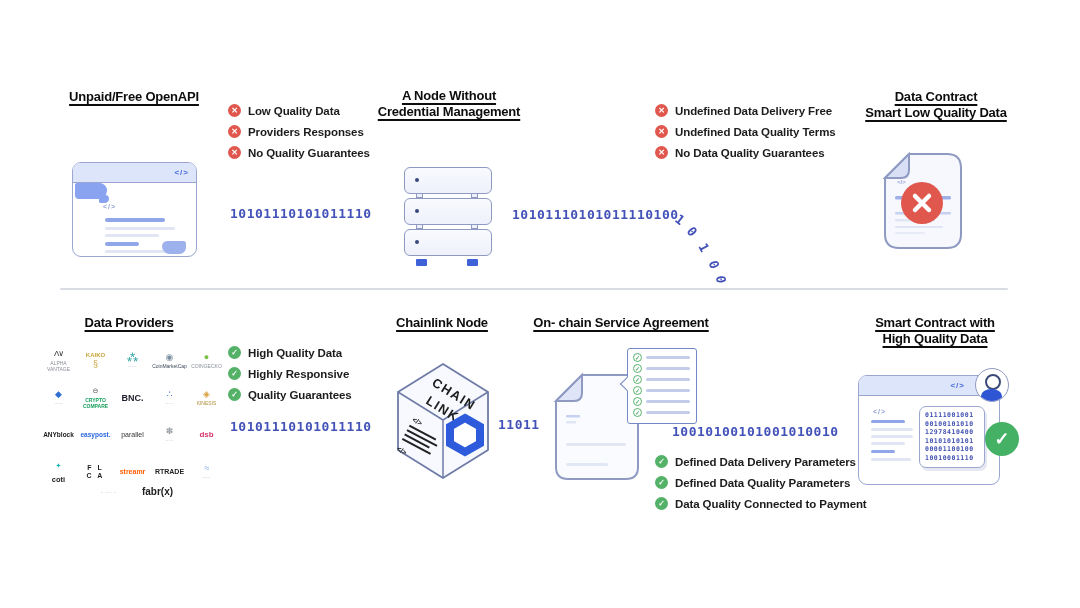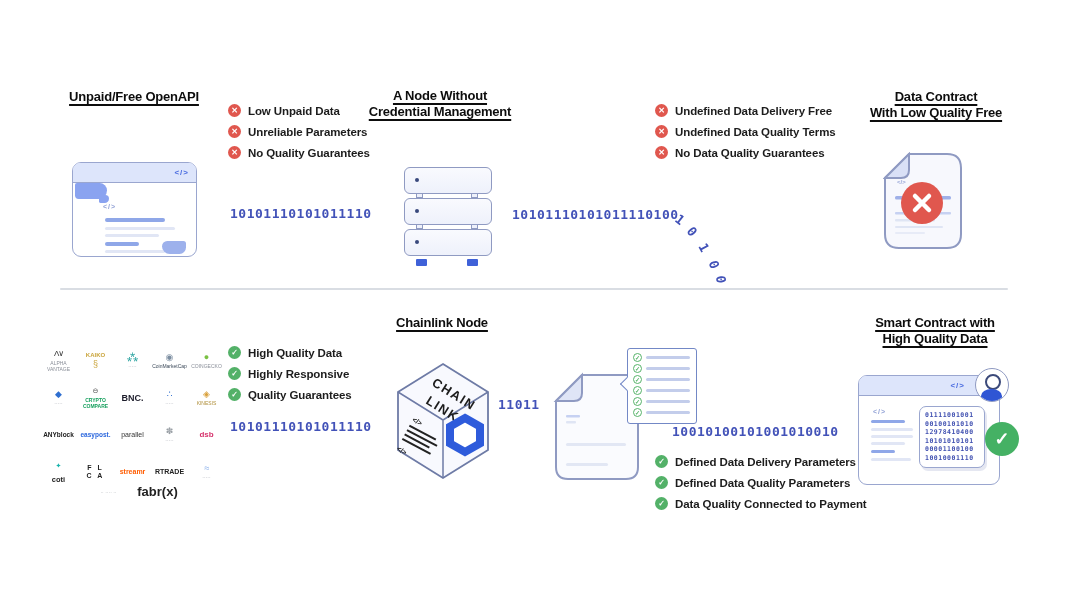--- a/index.html
+++ b/index.html
@@ -94,21 +94,21 @@
   .p11 .plabel{font-size:6.5px;font-weight:bold;color:#2a66dd;}
   .p12 .plabel{font-size:7px;color:#333;}
   .p13 .picon{color:#9aa0a6;}
   .p14 .plabel{font-size:8px;font-weight:bold;color:#d6336c;line-height:9px;}
   .p15 .picon{color:#16b3ac;font-size:7px;} .p15 .plabel{font-size:7.5px;font-weight:bold;color:#222;}
   .p16 .plabel{font-size:7px;font-weight:bold;color:#222;line-height:8px;letter-spacing:2px;}
   .p17 .plabel{font-size:7px;font-weight:bold;color:#ff5c00;}
   .p18 .plabel{font-size:7px;font-weight:bold;color:#222;}
   .p19 .picon{color:#7da7e8;font-style:italic;}
   .p20 .plabel{font-size:5px;color:#9aa0a6;}
-  .p21 .plabel{font-size:13px;font-weight:bold;color:#222;}
+  .p21 .plabel{font-size:10px;font-weight:bold;color:#222;}
 </style>
 </head>
 <body>
 
 <div id="canvas">
 
   <div class="divider"></div>
 
   <div class="hd" style="left:34px;top:89px">Unpaid/Free OpenAPI</div>
 
@@ -121,34 +121,34 @@
     <div class="ln" style="left:32px;top:55px;width:60px"></div>
     <div class="lnlight" style="left:32px;top:64px;width:70px"></div>
     <div class="lnlight" style="left:32px;top:71px;width:54px"></div>
     <div class="ln" style="left:32px;top:79px;width:34px"></div>
     <div class="lnlight" style="left:32px;top:87px;width:60px"></div>
     <div class="blob2" style="right:10px;bottom:2px;width:24px;height:13px"></div>
   </div>
 
   <div class="item" style="left:228px;top:104px">
     <span class="xbadge">✕</span>
-    <span class="itxt">Low Unpaid Data</span>
+    <span class="itxt">Low Quality Data</span>
   </div>
   <div class="item" style="left:228px;top:125px">
     <span class="xbadge">✕</span>
-    <span class="itxt">Unreliable Parameters</span>
+    <span class="itxt">Providers Responses</span>
   </div>
   <div class="item" style="left:228px;top:146px">
     <span class="xbadge">✕</span>
     <span class="itxt">No Quality Guarantees</span>
   </div>
 
   <div class="bin" style="left:230px;top:206px">10101110101011110</div>
 
-  <div class="hd" style="left:340px;top:88px">
+  <div class="hd" style="left:349px;top:88px">
     <span>A Node Without</span><br>
     <span>Credential Management</span>
   </div>
 
   <div class="server">
     <div class="sconn" style="left:12px;top:23px"></div>
     <div class="sconn" style="right:12px;top:23px"></div>
     <div class="sconn" style="left:12px;top:54px"></div>
     <div class="sconn" style="right:12px;top:54px"></div>
     <div class="sunit" style="top:0">
@@ -179,38 +179,39 @@
     <span class="xbadge">✕</span>
     <span class="itxt">Undefined Data Quality Terms</span>
   </div>
   <div class="item" style="left:655px;top:146px">
     <span class="xbadge">✕</span>
     <span class="itxt">No Data Quality Guarantees</span>
   </div>
 
   <div class="hd" style="left:836px;top:89px">
     <span>Data Contract</span><br>
-    <span>With Low Quality Free</span>
+    <span>Smart Low Quality Data</span>
   </div>
 
   <svg style="position:absolute;left:883px;top:152px" width="80" height="98" viewBox="0 0 80 98">
     <path d="M26 2 H64 Q78 2 78 16 V82 Q78 96 64 96 H16 Q2 96 2 82 V26 Z" fill="#f7f8fd" stroke="#8f9ac2" stroke-width="2"></path>
     <path d="M26 2 L26 18 Q26 26 18 26 L2 26 Z" fill="#d9e0f6" stroke="#8f9ac2" stroke-width="2"></path>
     <text x="14" y="32" font-size="6" fill="#9aa8d8" font-weight="bold">&lt;/&gt;</text>
     <rect x="12" y="44" width="56" height="3.5" rx="1.5" fill="#9fb0e8"></rect>
     <rect x="12" y="60" width="56" height="2.5" rx="1" fill="#c6d1f2"></rect>
     <rect x="12" y="67" width="40" height="2.5" rx="1" fill="#dfe5f4"></rect>
     <rect x="12" y="74" width="48" height="2" rx="1" fill="#dfe5f4"></rect>
     <rect x="12" y="80" width="30" height="2" rx="1" fill="#e7ebf7"></rect>
     <g>
       <circle cx="39" cy="51" r="21" fill="#e0574e"></circle>
       <path d="M32 44 L46 58 M46 44 L32 58" stroke="#ffffff" stroke-width="4.5" stroke-linecap="round"></path>
     </g>
   </svg>
 
+  <div class="hd" style="left:29px;top:315px">Data Providers</div>
 
   <div class="pgrid">
     <div class="pcell p0">
         <span class="picon">Λ∨</span>
         <span class="plabel">ALPHA VANTAGE</span>
       </div>
     <div class="pcell p1">
         <span class="plabel">KAIKO</span>
         <span class="picon">§</span>
       </div>
@@ -315,22 +316,23 @@
       <text x="10" y="66" font-size="7" font-weight="bold" fill="#222">&lt;/&gt;</text>
       <rect x="10" y="70" width="30" height="2" fill="#222"></rect>
       <rect x="10" y="75" width="34" height="2" fill="#222"></rect>
       <rect x="10" y="80" width="28" height="2" fill="#222"></rect>
       <rect x="10" y="85" width="32" height="2" fill="#222"></rect>
       <text x="10" y="99" font-size="7" font-weight="bold" fill="#222">&lt;/&gt;</text>
     </g>
     <polygon points="72,56 87,64.5 87,81.5 72,90 57,81.5 57,64.5" fill="#ffffff" stroke="#2e5bdb" stroke-width="8"></polygon>
   </svg>
 
-  <div class="bin" style="left:498px;top:397px">11011</div>
-
+  <div class="bin" style="left:498px;top:417px">11011</div>
+
+  <div class="hd" style="left:521px;top:315px">On- chain Service Agreement</div>
 
   <svg style="position:absolute;left:552px;top:371px" width="90" height="112" viewBox="0 0 90 112">
     <path d="M30 4 H74 Q86 4 86 16 V96 Q86 108 74 108 H16 Q4 108 4 96 V30 Z" fill="#fafbfe" stroke="#8f9ac2" stroke-width="2"></path>
     <path d="M30 4 L30 22 Q30 30 22 30 L4 30 Z" fill="#dfe5f6" stroke="#8f9ac2" stroke-width="2"></path>
     <rect x="14" y="44" width="14" height="2.5" rx="1" fill="#c6d1f2"></rect>
     <rect x="14" y="50" width="10" height="2.5" rx="1" fill="#dfe5f4"></rect>
     <rect x="14" y="72" width="60" height="3" rx="1.5" fill="#e2e7f4"></rect>
     <rect x="14" y="92" width="42" height="3" rx="1.5" fill="#e2e7f4"></rect>
   </svg>
 

